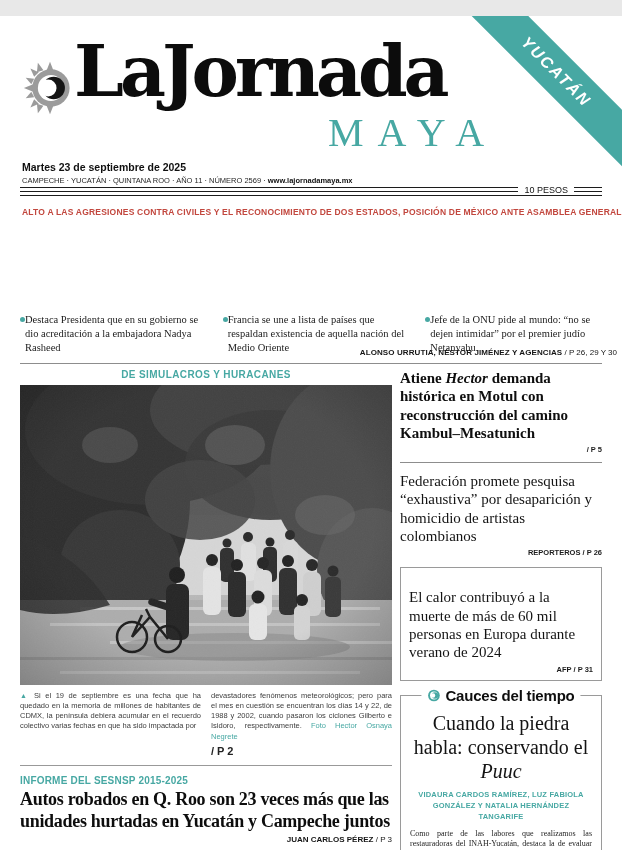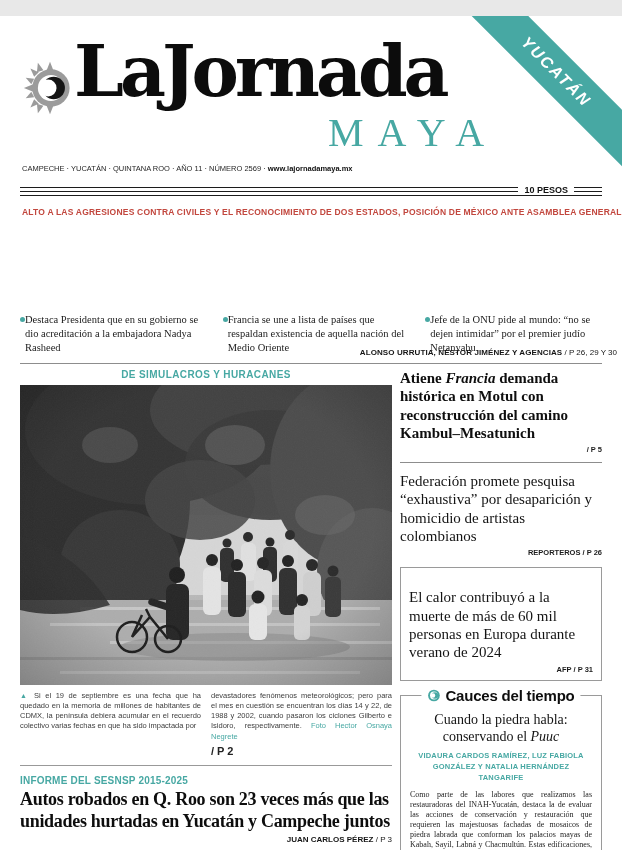--- a/index.html
+++ b/index.html
@@ -19,21 +19,21 @@
 
   .dateline { position:absolute; left:22px; top:145px; }
   .dateline .date { font-weight:bold; font-size:10.5px; color:#101010; }
   .dateline .edition { font-size:7.5px; color:#262626; margin-top:3px; }
   .dateline .edition b { color:#101010; }
 
   .pricebar { position:absolute; left:20px; top:171px; width:582px; height:10px;
               background:repeating-linear-gradient(to bottom, #1c1c1c 0px, #1c1c1c 1px, transparent 1px, transparent 4px);
               background-size:100% 9px; background-repeat:no-repeat; }
   .pricebar .price { position:absolute; right:28px; top:-2px; background:#fff; padding:0 6px;
-                     font-weight:bold; font-size:9px; color:#101010;text-align:right; }
+                     font-weight:normal; font-size:9px; color:#101010;text-align:right; }
 
   
   .kicker { position:absolute; left:22px; top:191px; font-size:8.5px; font-weight:bold;
             letter-spacing:0.2px; color:var(--red); white-space:nowrap; }
   .headline { position:absolute; left:20px; top:202px; width:594px; font-family:"Liberation Serif", serif;
               font-weight:bold; font-size:36px; line-height:1.12; letter-spacing:-1px; color:#0d0d0d; }
   .headline span { display:block; }
   .bullets { position:absolute; left:20px; top:297px; width:592px; display:flex; gap:16px; }
   .bullet { flex:1; display:flex; }
   .bullet .dot { width:5px; height:5px; border-radius:50%; background:var(--teal); margin-top:4px; flex:none; }
@@ -64,21 +64,21 @@
   .art-title.bold { font-weight:bold; color:#0e0e0e; }
   .art-ref { text-align:right; font-size:7.5px; font-weight:bold; color:#1c1c1c; margin-top:3px; }
   .art-ref .light { font-weight:bold; }
   .col-rule { border-top:1px solid #8d8d8d; margin:8px 0 9px; }
   .boxed { border:1px solid #9a9a9a; padding:20px 8px 6px; margin-top:10px; }
 
   .cauces { margin-top:14px; border:1px solid #9a9a9a; position:relative; padding:12px 9px 7px; }
   .cauces-title { position:absolute; top:-9px; left:50%; transform:translateX(-50%); background:#fff;
                   padding:0 6px; display:flex; align-items:center; gap:5px; white-space:nowrap; }
   .cauces-title .ct-label { font-weight:bold; font-size:15px; color:#0e0e0e; letter-spacing:-0.2px;text-align:right; }
-  .c-head { text-align:center; font-family:"Liberation Serif", serif; font-size:14px; line-height:1.22;
+  .c-head { text-align:center; font-family:"Liberation Serif", serif; font-size:20px; line-height:1.22;
             color:#141414; margin-top:3px; }
   .c-authors { text-align:center; color:var(--teal); font-weight:bold; font-size:7.5px; line-height:1.5;
                letter-spacing:0.2px; margin-top:5px; }
   .c-body { font-family:"Liberation Serif", serif; font-size:8px; line-height:1.24; text-align:justify;
             color:#1d1d1d; margin-top:7px; }
 </style>
 </head>
 <body>
 
 <div class="page">
@@ -102,20 +102,21 @@
       <circle cx="28" cy="30" r="9" fill="#ffffff"></circle>
     </svg>
   </div>
   <div class="logotype">LaJornada</div>
   <div class="logo-maya">MAYA</div>
   <div class="ribbon">
     <span>YUCATÁN</span>
   </div>
 
   <div class="dateline">
+    <div class="date">Martes 23 de septiembre de 2025</div>
     <div class="edition"><span>CAMPECHE · YUCATÁN · QUINTANA ROO · AÑO 11 · NÚMERO 2569 · </span><b>www.lajornadamaya.mx</b></div>
   </div>
   <div class="pricebar">
     <span class="price">10 PESOS</span>
   </div>
 
   <div class="kicker">ALTO A LAS AGRESIONES CONTRA CIVILES Y EL RECONOCIMIENTO DE DOS ESTADOS, POSICIÓN DE MÉXICO ANTE ASAMBLEA GENERAL</div>
   <div class="bullets">
     <div class="bullet">
       <span class="dot"></span>
@@ -241,21 +242,21 @@
     <div class="left-rule"></div>
 
     <div class="kicker2">INFORME DEL SESNSP 2015-2025</div>
     <div class="headline2">Autos robados en Q. Roo son 23 veces más que las unidades hurtadas en Yucatán y Campeche juntos</div>
     <div class="byline2"><b>JUAN CARLOS PÉREZ</b><span> / P 3</span></div>
   </div>
 
   <div class="right-col">
 
     <div>
-      <div class="art-title bold"><span>Atiene </span><i>Francia</i><span> demanda histórica en Motul con reconstrucción del camino Kambul–Mesatunich</span></div>
+      <div class="art-title bold"><span>Atiene </span><i>Hector</i><span> demanda histórica en Motul con reconstrucción del camino Kambul–Mesatunich</span></div>
       <div class="art-ref">/ P 5</div>
     </div>
 
     <div class="col-rule"></div>
 
     <div>
       <div class="art-title">Federación promete pesquisa “exhaustiva” por desaparición y homicidio de artistas colombianos</div>
       <div class="art-ref"><span>REPORTEROS</span><span class="light"> / P 26</span></div>
     </div>
 

